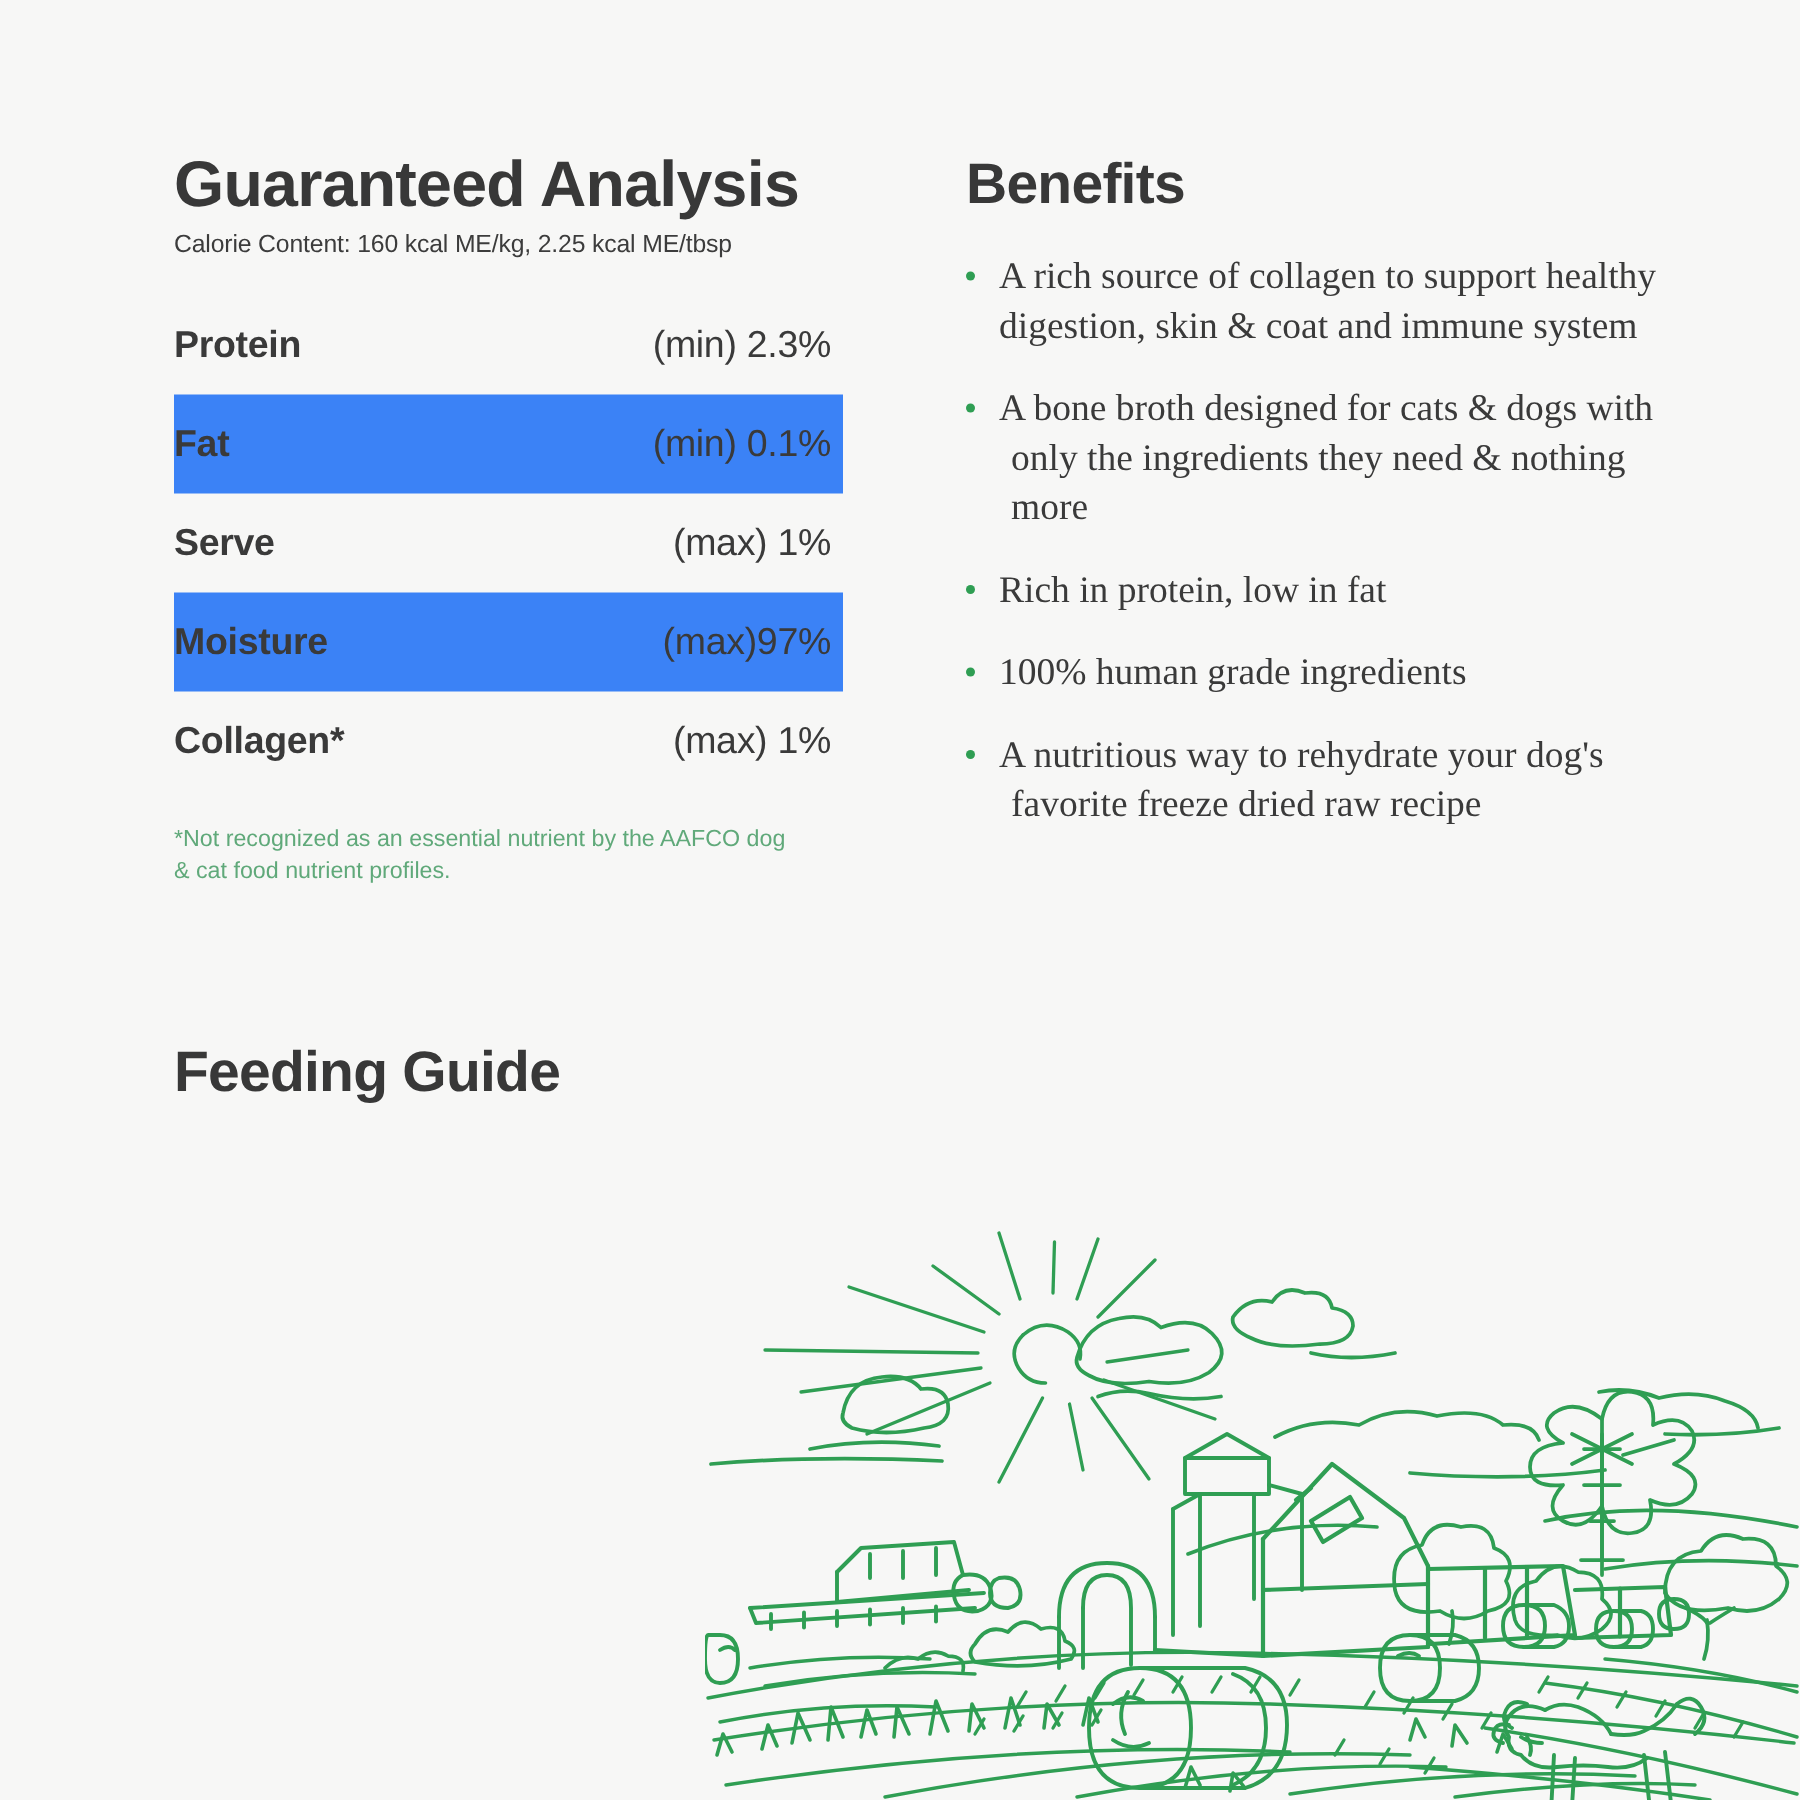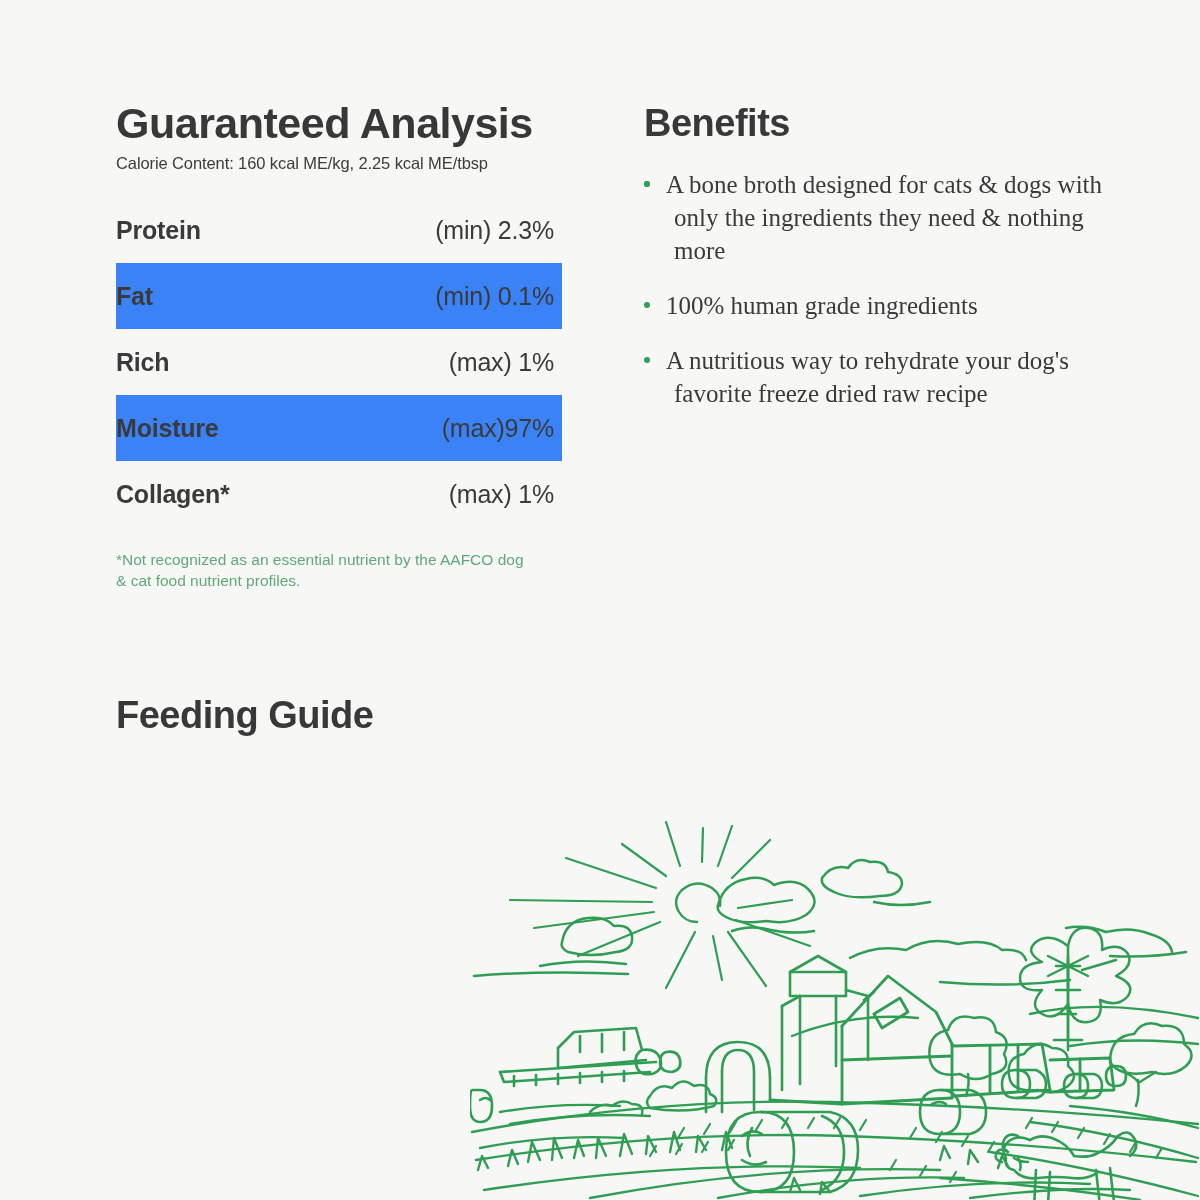--- a/index.html
+++ b/index.html
@@ -169,21 +169,21 @@
     <div class="table">
       <div class="row">
         <span class="label">Protein</span>
         <span class="value">(min) 2.3%</span>
       </div>
       <div class="row alt">
         <span class="label">Fat</span>
         <span class="value">(min) 0.1%</span>
       </div>
       <div class="row">
-        <span class="label">Rich</span>
+        <span class="label">Serve</span>
         <span class="value">(max) 1%</span>
       </div>
       <div class="row alt">
         <span class="label">Moisture</span>
         <span class="value">(max)97%</span>
       </div>
       <div class="row">
         <span class="label">Collagen*</span>
         <span class="value">(max) 1%</span>
       </div>
@@ -194,24 +194,29 @@
 
   <div class="col-feeding">
     <h2 class="h-display title-fg">Feeding Guide</h2>
   </div>
 
   <div class="col-right">
     <h2 class="h-display title-bn">Benefits</h2>
     <ul class="benefits">
       <li class="benefit">
         <span class="dot"></span>
+        <span>A rich source of collagen to support healthy digestion, skin &amp; coat and immune system</span>
       </li>
       <li class="benefit indent">
         <span class="dot"></span>
         <span>A bone broth designed for cats &amp; dogs with only the ingredients they need &amp; nothing more</span>
+      </li>
+      <li class="benefit">
+        <span class="dot"></span>
+        <span>Rich in protein, low in fat</span>
       </li>
       <li class="benefit">
         <span class="dot"></span>
         <span>100% human grade ingredients</span>
       </li>
       <li class="benefit indent">
         <span class="dot"></span>
         <span>A nutritious way to rehydrate your dog's favorite freeze dried raw recipe</span>
       </li>
     </ul>

